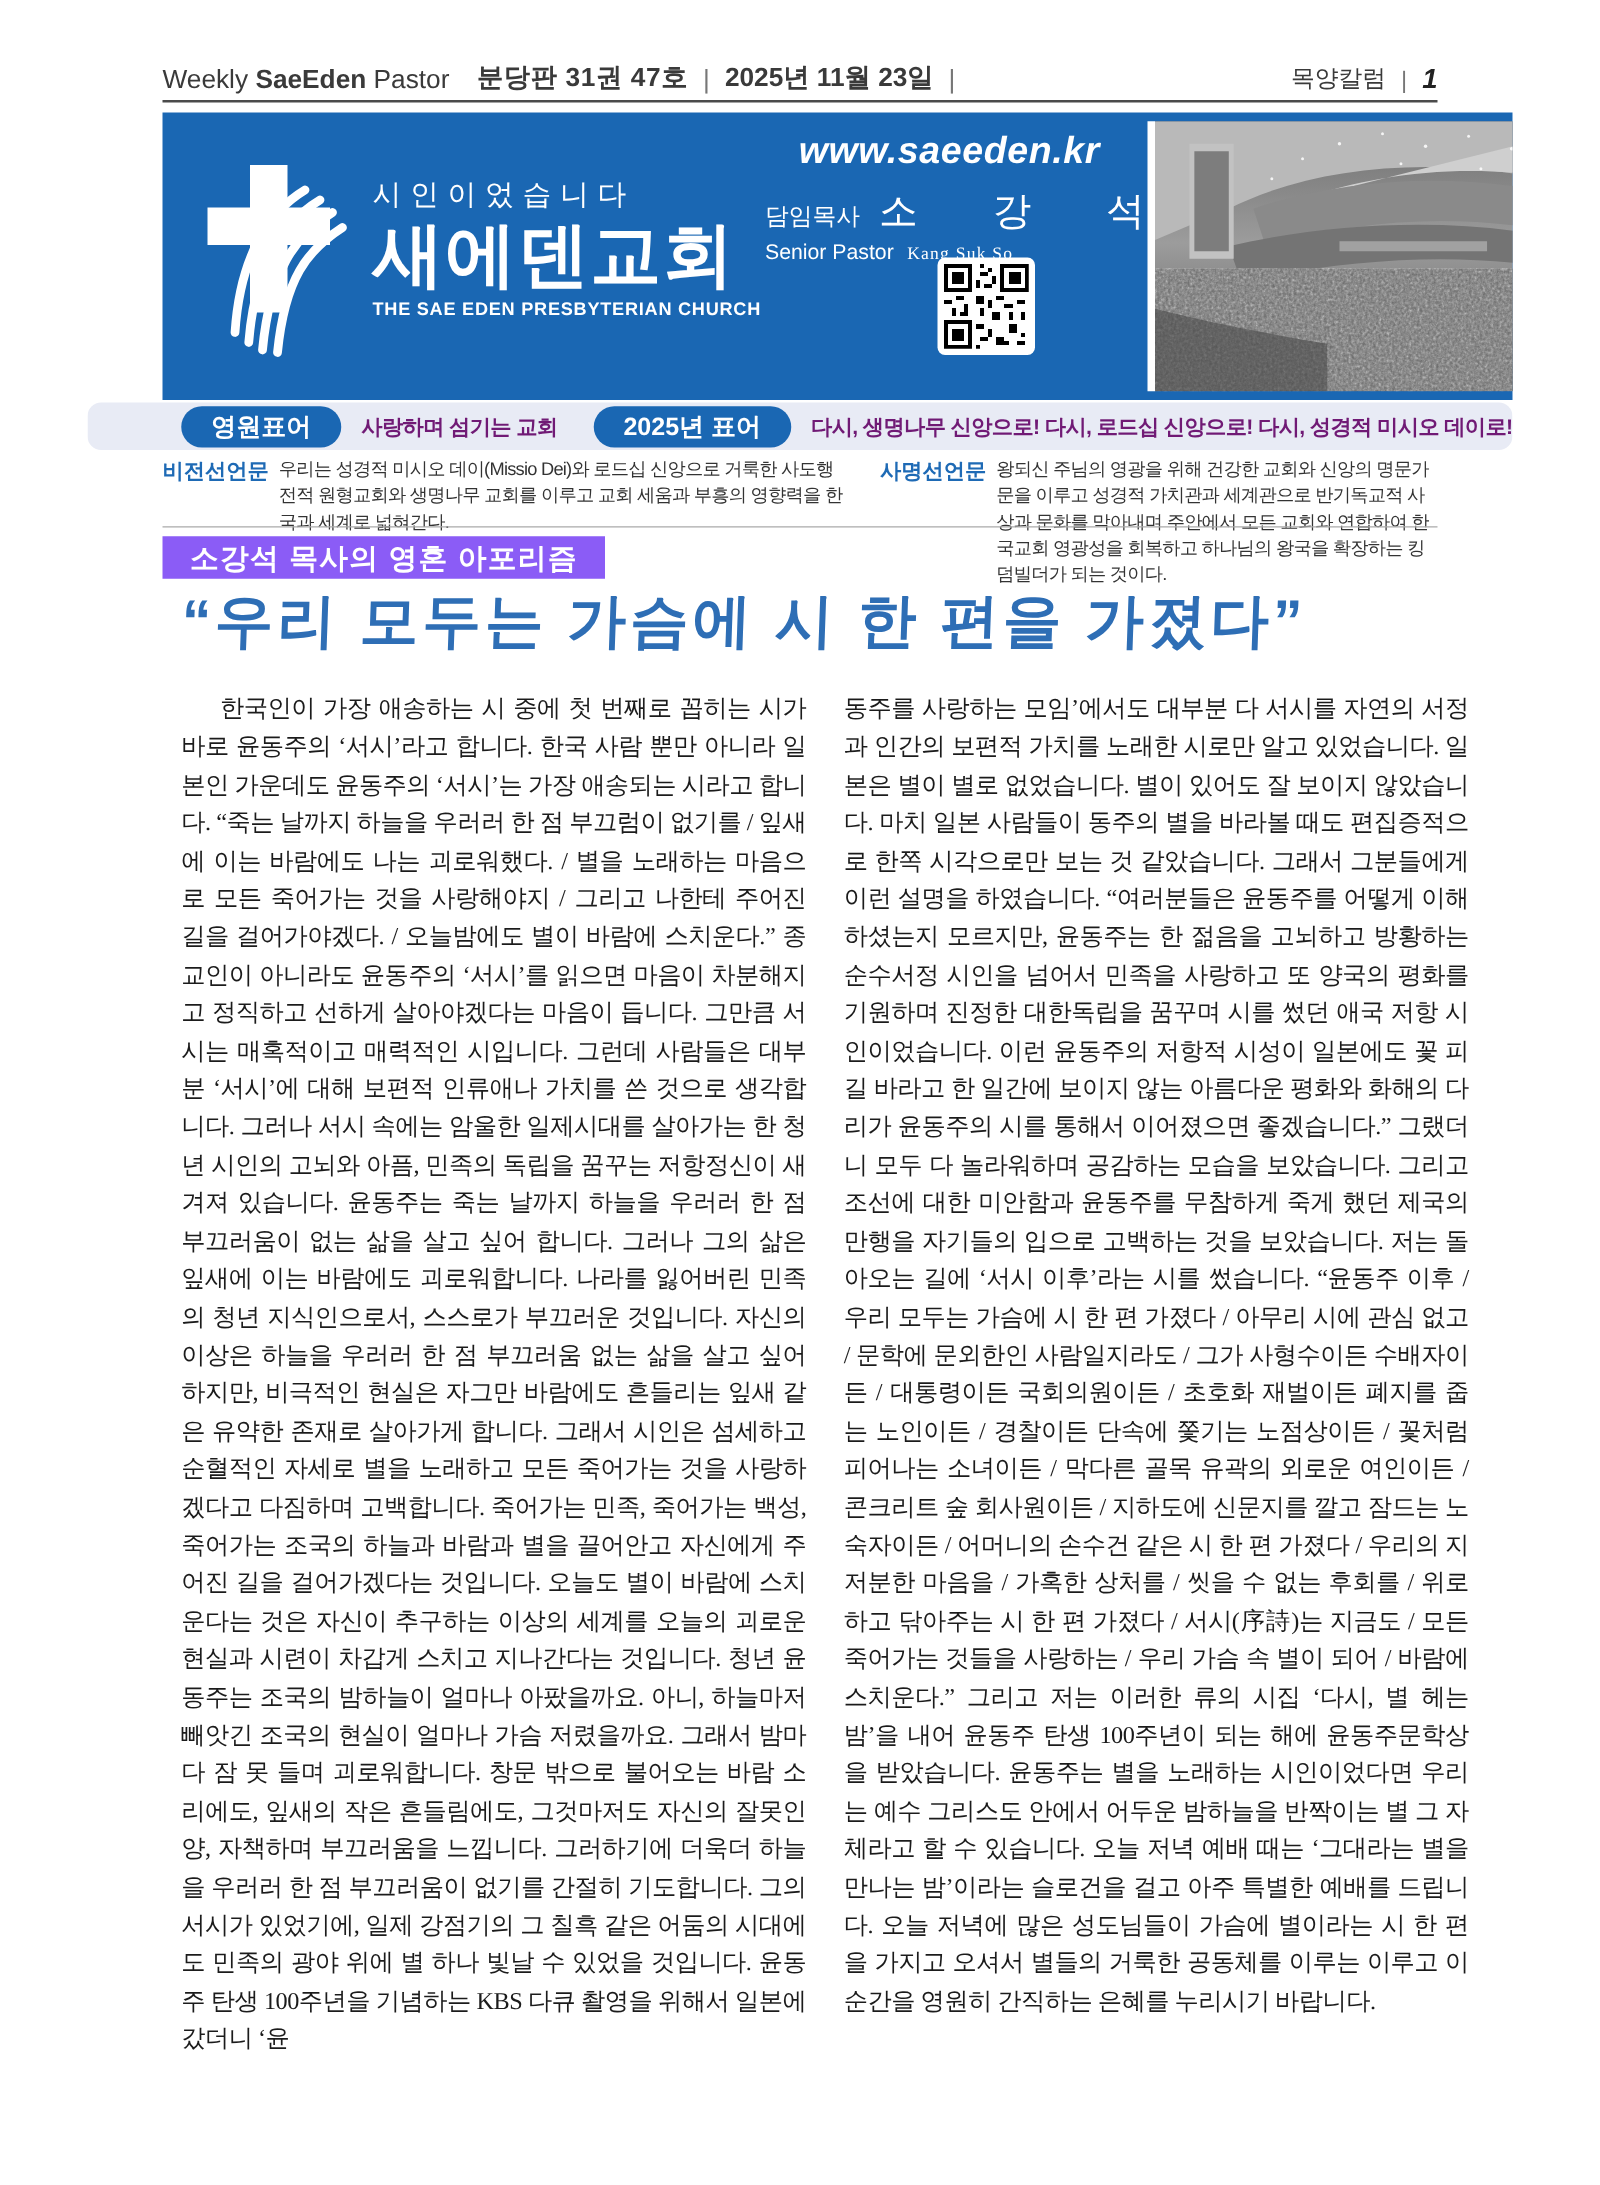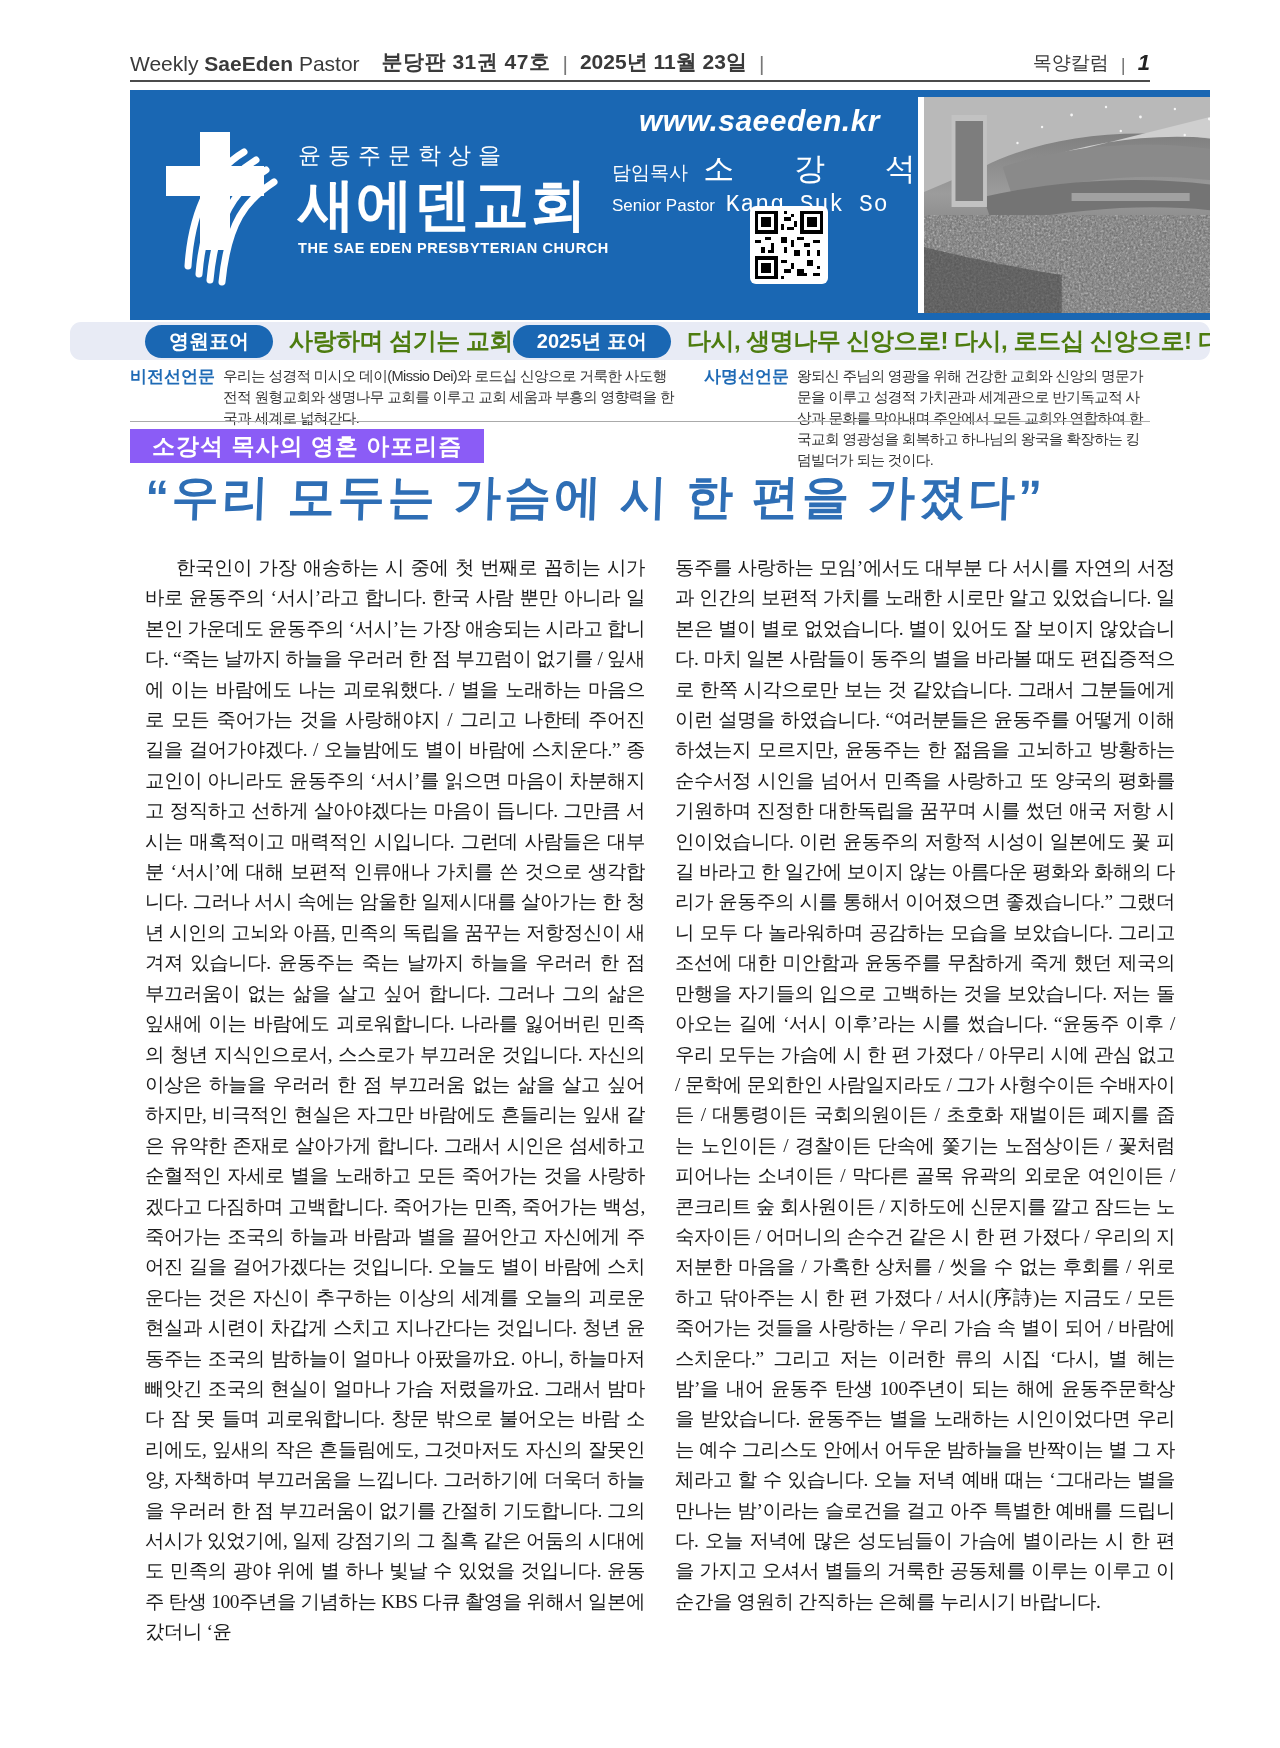--- a/index.html
+++ b/index.html
@@ -28,30 +28,30 @@
   .logo-text { margin-left:14px; color:#fff; padding-top:18px; }
   .denom { font-size:23px; letter-spacing:7px; font-weight:500; }
   .kname { font-size:57px; font-weight:800; letter-spacing:1px; line-height:1.1; margin-top:2px; }
   .ken   { font-size:14.5px; font-weight:bold; letter-spacing:.6px; margin-top:4px; }
   .website { position:absolute; left:470px; top:14px; width:280px; text-align:right;
     color:#fff; font-size:30px; font-weight:bold; font-style:italic; letter-spacing:.5px; }
   .pastor { position:absolute; left:482px; top:58px; color:#fff; }
   .pastor .kr { font-size:19px; }
   .pastor .kr .nm { font-family:"Liberation Serif", serif; font-size:31px; letter-spacing:26px; margin-left:10px; }
   .pastor .en { font-size:17px; margin-top:2px; }
-  .pastor .en .nm { font-family:Liberation Mono, monospace; font-size:23px; letter-spacing:1px; margin-left:6px; }
+  .pastor .en .nm { font-family:Liberation Serif, serif; font-size:14px; letter-spacing:1px; margin-left:6px; }
   .qr { position:absolute; left:620px; top:116px; width:78px; height:78px; background:#fff; border-radius:6px; padding:5px; }
   .photo { position:absolute; right:0; top:7px; width:372px; height:216px; border-left:6px solid #fff; }
 
   
   .sloganbar { position:absolute; left:0; right:0; top:322px; height:38px; background:#e8ebf5;
     display:flex; align-items:center; padding-left:75px;border-radius:11px; }
   .pill { background:#1a67b3; color:#fff; font-weight:bold; font-size:20px;
     border-radius:17px; padding:3px 24px; white-space:nowrap; }
-  .slogan-text { font-weight:bold; font-size:24px; color:#4d7c0f; margin-left:16px; white-space:nowrap; letter-spacing:-.5px; }
+  .slogan-text { font-weight:bold; font-size:17px; color:#701a75; margin-left:16px; white-space:nowrap; letter-spacing:-.5px; }
   .slogan-gap { width:52px; }
 
   
   .statements { position:absolute; left:60px; right:58px; top:366px; display:flex; gap:26px; }
   .statement { display:flex; }
   .statement.vision { width:548px; flex:none; }
   .statement.mission { flex:1; }
   .st-label { color:#1e6ab5; font-weight:bold; font-size:17px; white-space:nowrap; margin-right:8px; line-height:21px; }
   .st-text { font-size:14.6px; line-height:21px; color:#333; letter-spacing:-.6px; }
   .st-rule { position:absolute; left:60px; right:60px; top:421px; height:1px; background:#aaa; }
@@ -95,21 +95,21 @@
           <path d="M44 10 h30 v34 h34 v30 h-34 v54 h-30 v-54 h-34 v-30 h34 z"></path>
         </g>
         <g fill="none" stroke="#fff" stroke-width="7" stroke-linecap="round">
           <path d="M118 60 C 90 78, 72 100, 66 160"></path>
           <path d="M110 48 C 80 66, 60 95, 54 158"></path>
           <path d="M100 38 C 70 56, 48 90, 43 152"></path>
           <path d="M88 30 C 58 48, 36 84, 32 144"></path>
         </g>
       </svg>
       <div class="logo-text">
-        <div class="denom">윤동주문학상을</div>
+        <div class="denom">시인이었습니다</div>
         <div class="kname">새에덴교회</div>
         <div class="ken">THE SAE EDEN PRESBYTERIAN CHURCH</div>
       </div>
     </div>
 
     <div class="website">www.saeeden.kr</div>
 
     <div class="pastor">
       <div class="kr">
         <span>담임목사</span>

